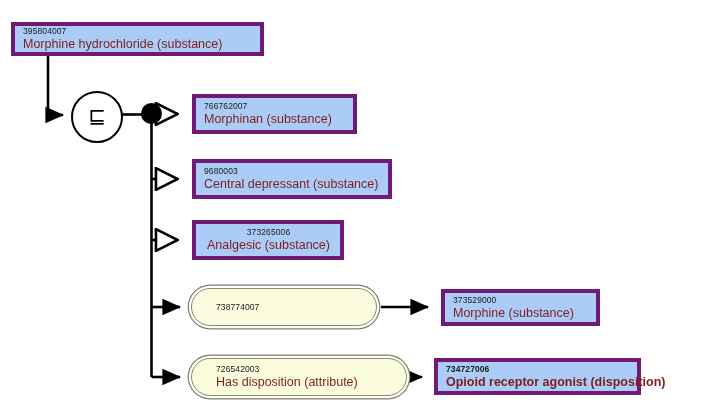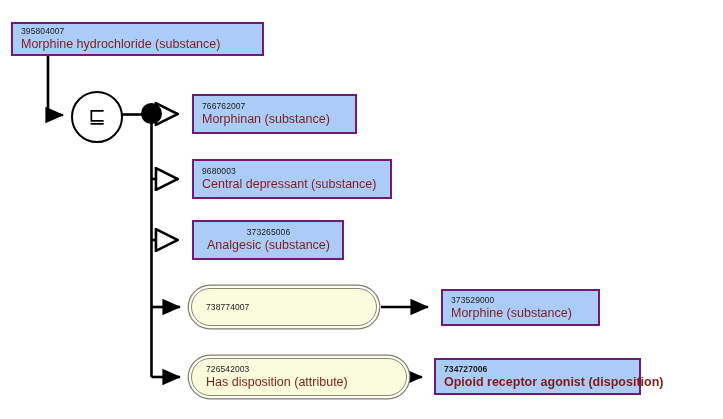--- a/index.html
+++ b/index.html
@@ -31,28 +31,28 @@
   .node {
     position: absolute;
     box-sizing: border-box;
     padding: 4px 7px 4px 8px;
     display: flex;
     flex-direction: column;
     justify-content: center;
   }
   .concept {
     background: #aaccf6;
-    border: 2px solid #701a75;
+    border: 4px solid #701a75;
   }
   .attribute {
     background: #fbfbdd;
     border: 1.4px solid #8a8a72;
     border-radius: 999px;
     box-shadow: 0 0 0 2.2px #ffffff, 0 0 0 3.4px #7e7e66;
-    padding-left: 14px;
+    padding-left: 24px;
   }
   .sctid {
     font-size: 8.5px;
     line-height: 11px;
     color: #1a1a1a;
     letter-spacing: 0.1px;
     white-space: nowrap;
   }
   .term {
     font-size: 12.5px;

